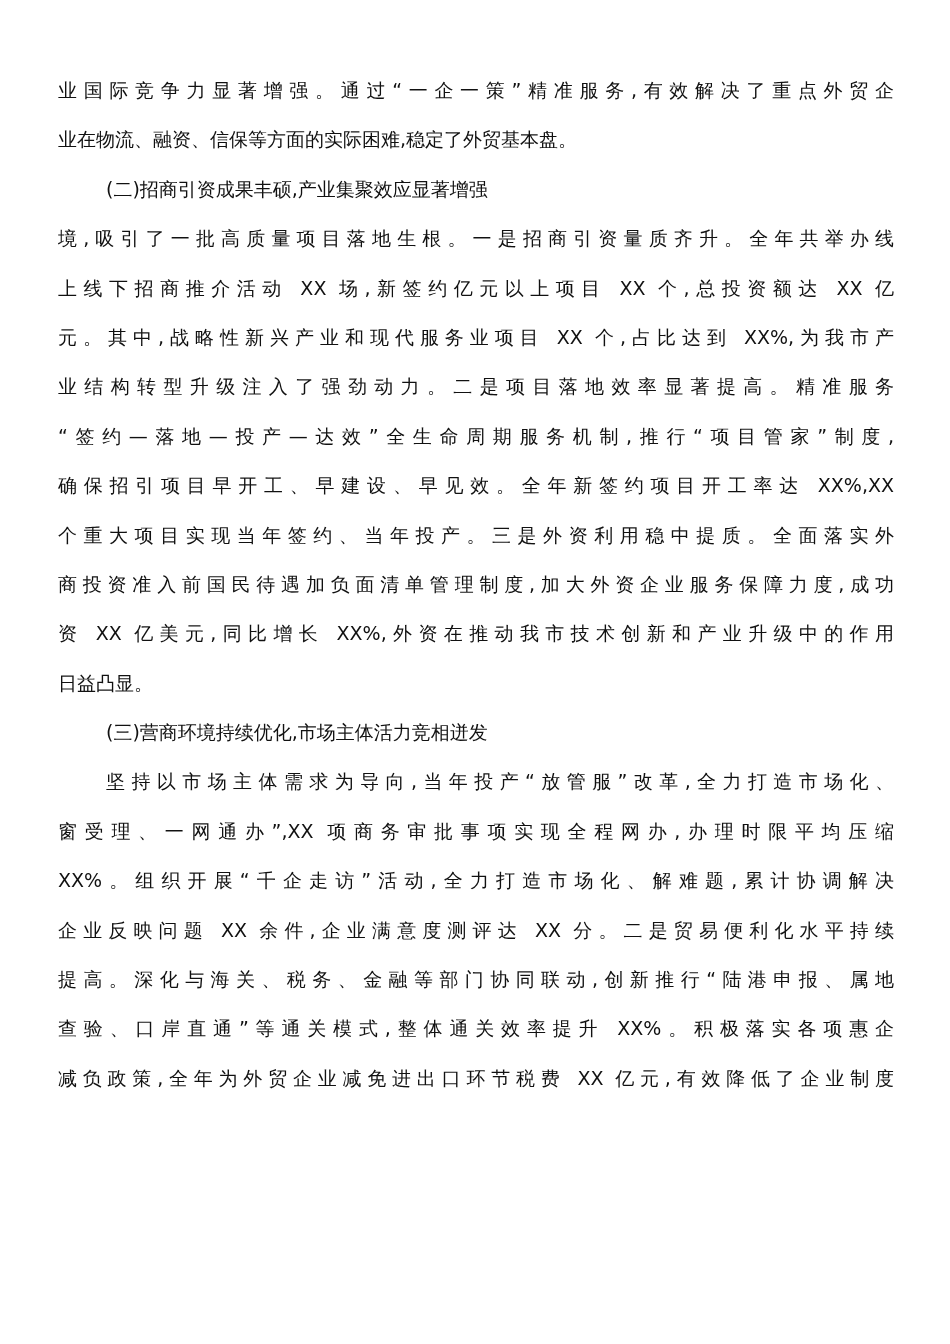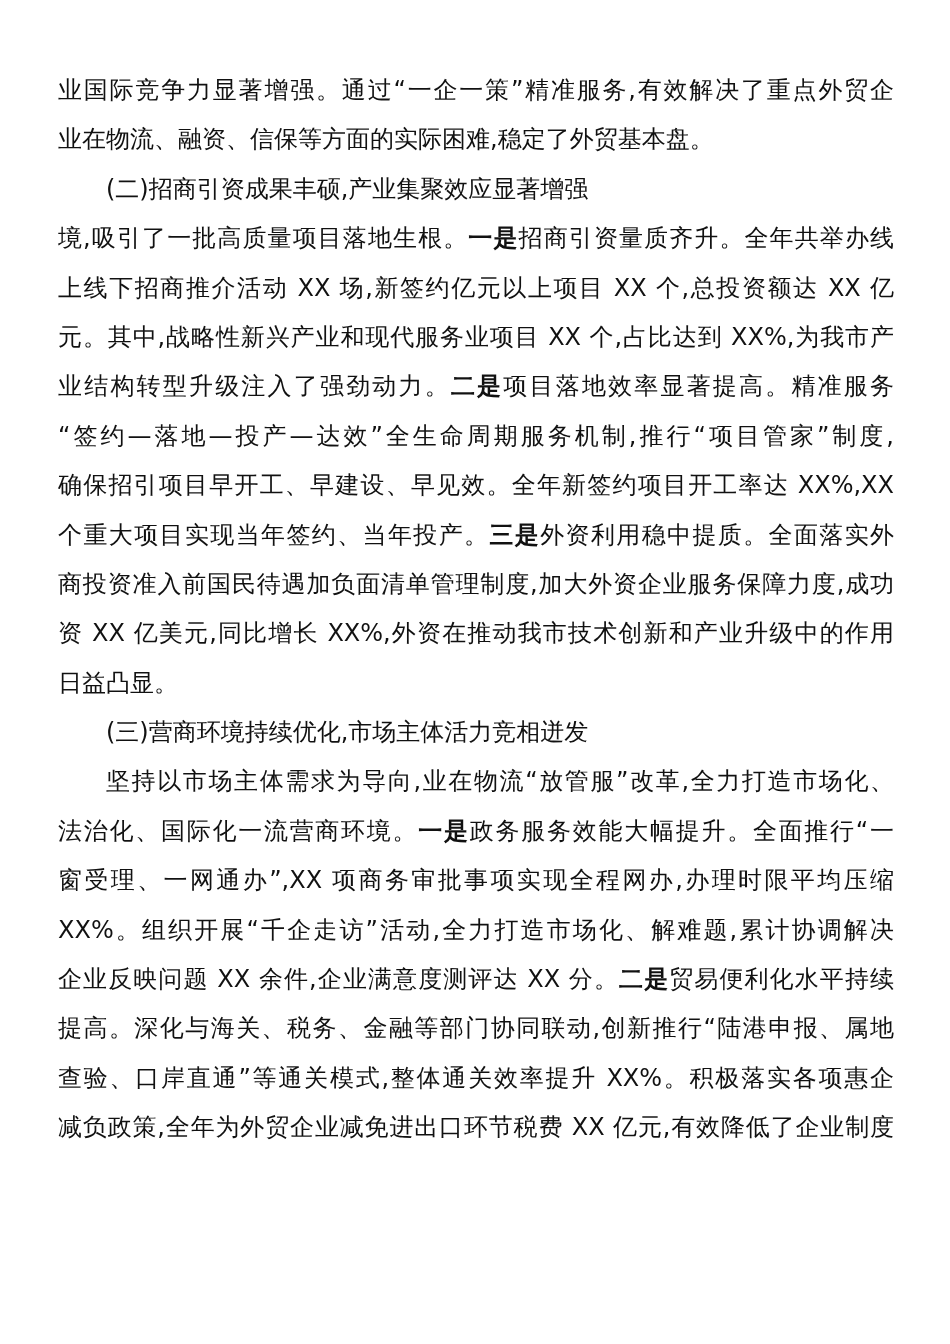--- a/index.html
+++ b/index.html
@@ -17,55 +17,54 @@
     }
     .page {
       position: absolute;
       left: 58px;
       top: 66px;
       width: 836px;
     }
     .line {
       height: 49.4px;
       line-height: 49.4px;
-      font-size: 24px;
+      font-size: 19px;
       white-space: nowrap;
       letter-spacing: 0px;
       overflow: visible;
     }
     .indent {
       padding-left: 48px;
     }
     .justify {
       text-align: justify;
       text-align-last: justify;
     }
     b {
-      font-weight: bold;
+      font-weight: normal;
     }
   </style>
 </head>
 <body>
 
 <div class="page">
   <div class="line justify">业国际竞争力显著增强。通过“一企一策”精准服务,有效解决了重点外贸企</div>
   <div class="line">业在物流、融资、信保等方面的实际困难,稳定了外贸基本盘。</div>
   <div class="line indent">(二)招商引资成果丰硕,产业集聚效应显著增强</div>
   <div class="line justify"><span>境,吸引了一批高质量项目落地生根。</span><b>一是</b><span>招商引资量质齐升。全年共举办线</span></div>
   <div class="line justify">上线下招商推介活动 XX 场,新签约亿元以上项目 XX 个,总投资额达 XX 亿</div>
   <div class="line justify">元。其中,战略性新兴产业和现代服务业项目 XX 个,占比达到 XX%,为我市产</div>
   <div class="line justify"><span>业结构转型升级注入了强劲动力。</span><b>二是</b><span>项目落地效率显著提高。精准服务</span></div>
   <div class="line justify">“签约—落地—投产—达效”全生命周期服务机制,推行“项目管家”制度,</div>
   <div class="line justify">确保招引项目早开工、早建设、早见效。全年新签约项目开工率达 XX%,XX</div>
   <div class="line justify"><span>个重大项目实现当年签约、当年投产。</span><b>三是</b><span>外资利用稳中提质。全面落实外</span></div>
   <div class="line justify">商投资准入前国民待遇加负面清单管理制度,加大外资企业服务保障力度,成功</div>
   <div class="line justify">资 XX 亿美元,同比增长 XX%,外资在推动我市技术创新和产业升级中的作用</div>
   <div class="line">日益凸显。</div>
   <div class="line indent">(三)营商环境持续优化,市场主体活力竞相迸发</div>
-  <div class="line indent justify">坚持以市场主体需求为导向,业在物流“放管服”改革,全力打造市场化、</div>
-  <div class="line justify"><span>法治化、国际化一流营商环境。</span><b>一是</b><span>政务服务效能大幅提升。全面推行“一</span></div>
+  <div class="line indent justify">坚持以市场主体需求为导向,当年投产“放管服”改革,全力打造市场化、</div>
   <div class="line justify">窗受理、一网通办”,XX 项商务审批事项实现全程网办,办理时限平均压缩</div>
   <div class="line justify">XX%。组织开展“千企走访”活动,全力打造市场化、解难题,累计协调解决</div>
   <div class="line justify"><span>企业反映问题 XX 余件,企业满意度测评达 XX 分。</span><b>二是</b><span>贸易便利化水平持续</span></div>
   <div class="line justify">提高。深化与海关、税务、金融等部门协同联动,创新推行“陆港申报、属地</div>
   <div class="line justify">查验、口岸直通”等通关模式,整体通关效率提升 XX%。积极落实各项惠企</div>
   <div class="line justify">减负政策,全年为外贸企业减免进出口环节税费 XX 亿元,有效降低了企业制度</div>
 </div>
 
 </body></html>

